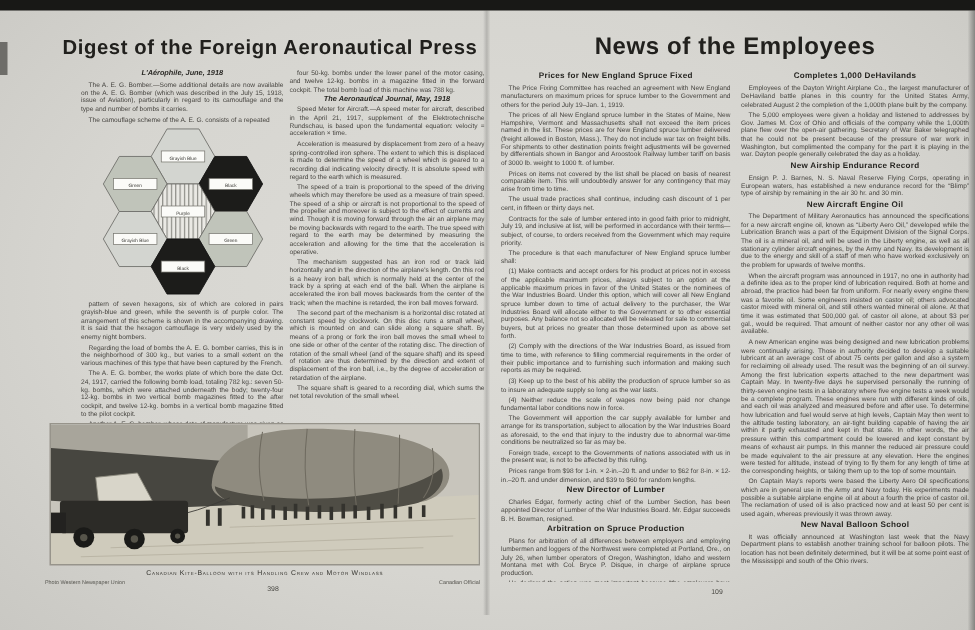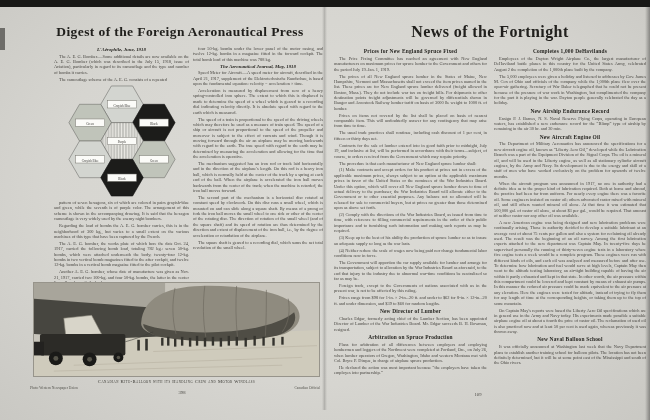--- a/index.html
+++ b/index.html
@@ -1,18 +1,18 @@
 <!DOCTYPE html>
 <html><head>
 <meta charset="utf-8">
 <style>
   html,body{margin:0;padding:0;background:#b9b8b4;}
   .stage{position:relative;width:650px;height:420px;overflow:hidden;
          background:radial-gradient(ellipse at 50% 45%, #dddcd7 0%, #d6d5d0 60%, #c9c8c3 100%);
-         font-family:Liberation Serif, serif;color:#45443f;}
+         font-family:Liberation Sans, sans-serif;color:#45443f;}
   .top-band{position:absolute;left:0;top:0;width:650px;height:7px;background:#181816;}
   .left-mark{position:absolute;left:0;top:28px;width:5px;height:22px;background:#6e6d69;}
   .gutter{position:absolute;left:322px;top:7px;width:5px;height:403px;
           background:linear-gradient(to right,rgba(0,0,0,0),rgba(0,0,0,0.16),rgba(0,0,0,0));}
   .right-edge{position:absolute;left:645px;top:7px;width:5px;height:413px;
           background:linear-gradient(to right,rgba(0,0,0,0),rgba(0,0,0,0.35));}
   .page-title{position:absolute;text-align:center;font-weight:bold;color:#21201d;letter-spacing:.4px;}
   .t-left{left:40px;top:24px;width:280px;font-size:13.5px;}
   .t-right{left:340px;top:23px;width:300px;font-size:16px;}
   .col{position:absolute;overflow:hidden;text-align:justify;}
@@ -171,21 +171,21 @@
       <circle cx="85" cy="76" r="5" fill="#1a1a18"></circle>
         <circle cx="85" cy="76" r="1.8" fill="#56544a"></circle>
     </g>
   </svg>
 
   <div class="caption">Canadian Kite-Balloon with its Handling Crew and Motor Windlass</div>
   <div class="credit cr-l">Photo Western Newspaper Union</div>
   <div class="credit cr-r">Canadian Official</div>
   <div class="pagenum pn-l">398</div>
 
-  <div class="page-title t-right">News of the Fortnight</div>
+  <div class="page-title t-right">News of the Employees</div>
 
   <div class="col c1r">
     <h4 class="shead">Prices for New England Spruce Fixed</h4>
     <p>The Price Fixing Committee has reached an agreement with New England manufacturers on maximum prices for spruce lumber to the Government and others for the period July 19–Jan. 1, 1919.</p>
     <p>The prices of all New England spruce lumber in the States of Maine, New Hampshire, Vermont and Massachusetts shall not exceed the item prices named in the list. These prices are for New England spruce lumber delivered (freight allowed in Boston, Mass.). They do not include war tax on freight bills. For shipments to other destination points freight adjustments will be governed by differentials shown in Bangor and Aroostook Railway lumber tariff on basis of 3000 lb. weight to 1000 ft. of lumber.</p>
     <p>Prices on items not covered by the list shall be placed on basis of nearest comparable item. This will undoubtedly answer for any contingency that may arise from time to time.</p>
     <p>The usual trade practices shall continue, including cash discount of 1 per cent, in fifteen or thirty days net.</p>
     <p>Contracts for the sale of lumber entered into in good faith prior to midnight, July 19, and inclusive at list, will be performed in accordance with their terms—subject, of course, to orders received from the Government which may require priority.</p>
     <p>The procedure is that each manufacturer of New England spruce lumber shall:</p>
     <p>(1) Make contracts and accept orders for his product at prices not in excess of the applicable maximum prices, always subject to an option at the applicable maximum prices in favor of the United States or the nominees of the War Industries Board. Under this option, which will cover all New England spruce lumber down to time of actual delivery to the purchaser, the War Industries Board will allocate either to the Government or to other essential purposes. Any balance not so allocated will be released for sale to commercial buyers, but at prices no greater than those determined upon as above set forth.</p>

